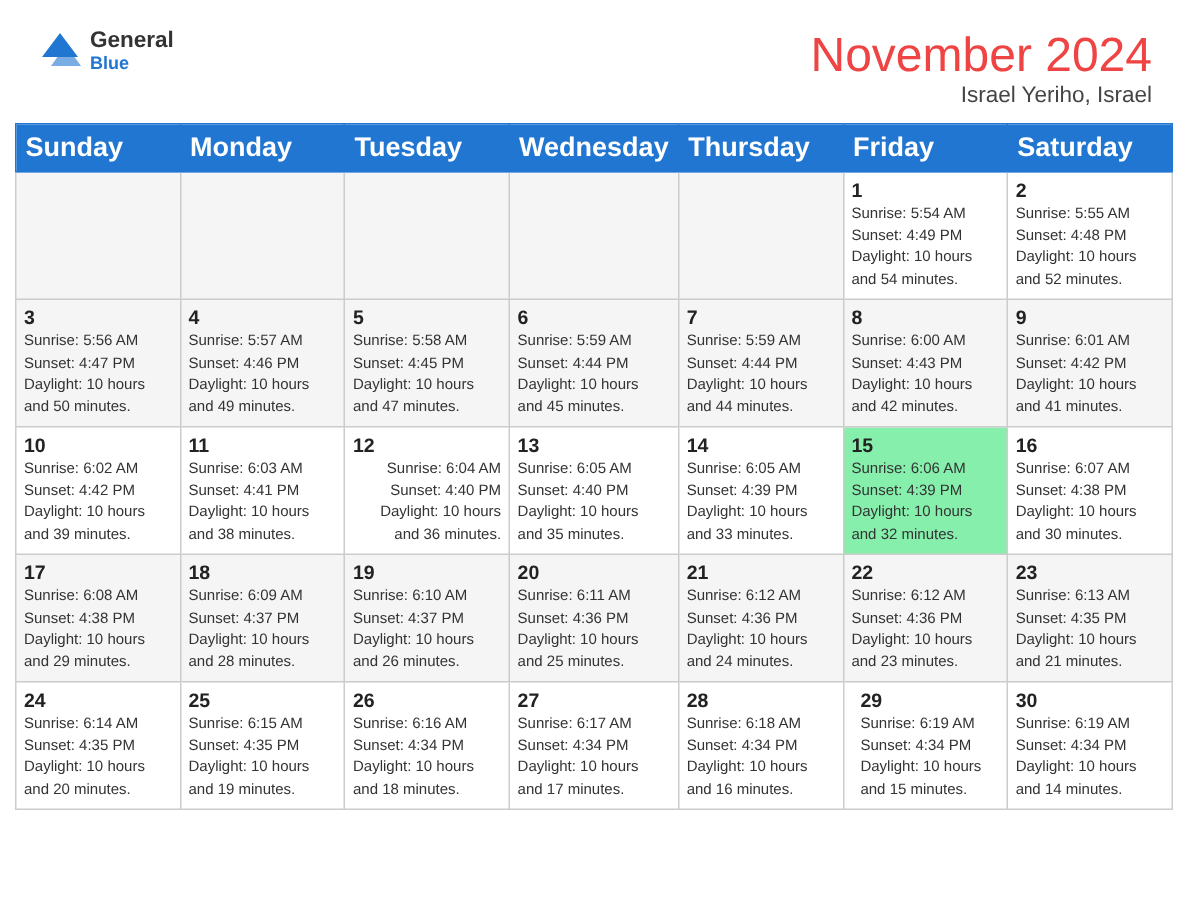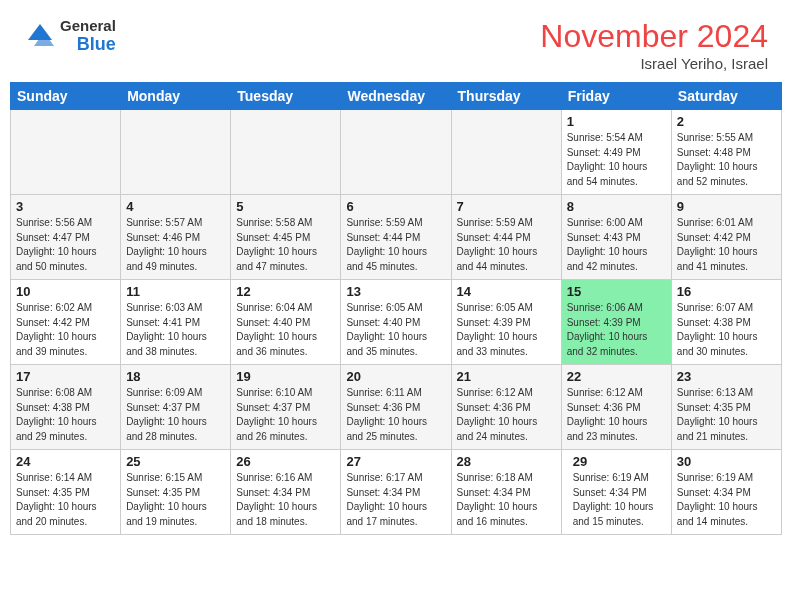--- a/index.html
+++ b/index.html
@@ -23,24 +23,23 @@
       display: flex;
       flex-direction: column;
       line-height: 1.1;
     }
     .logo-general {
       font-size: 15px;
       font-weight: bold;
       color: #333;
     }
     .logo-blue {
-      font-size: 18px;
+      font-size: 12px;
       font-weight: bold;
       color: #2176d2;
-      text-align: right;
     }
     .logo-icon {
       width: 32px;
       height: 32px;
       margin-right: 4px;
     }
     .title-block {
       text-align: right;
     }
     .month-title {
@@ -55,21 +54,21 @@
     .calendar {
       width: 100%;
       border-collapse: collapse;
       padding: 0 10px;
       margin: 0 10px;
       width: calc(100% - 20px);
     }
     .calendar th {
       background: #2176d2;
       color: #fff;
-      font-size: 14px;
+      font-size: 18px;
       font-weight: bold;
       padding: 5px 6px;
       text-align: left;
       border: 1px solid #2176d2;
     }
     .calendar td {
       border: 1px solid #ccc;
       vertical-align: top;
       padding: 4px 5px;
       font-size: 10.5px;
@@ -214,21 +213,21 @@
         </td>
         <td style="background: rgb(255, 255, 255);">
           <span class="day-num">11</span>
           <div class="day-info" style="white-space: pre-line;">Sunrise: 6:03 AM
 Sunset: 4:41 PM
 Daylight: 10 hours
 and 38 minutes.</div>
         </td>
         <td style="background: rgb(255, 255, 255);">
           <span class="day-num">12</span>
-          <div class="day-info" style="white-space: pre-line;">Sunrise: 6:04 AM
+          <div class="day-info" style="white-space: pre-line; text-align: right;">Sunrise: 6:04 AM
 Sunset: 4:40 PM
 Daylight: 10 hours
 and 36 minutes.</div>
         </td>
         <td style="background: rgb(255, 255, 255);">
           <span class="day-num">13</span>
           <div class="day-info" style="white-space: pre-line;">Sunrise: 6:05 AM
 Sunset: 4:40 PM
 Daylight: 10 hours
 and 35 minutes.</div>

